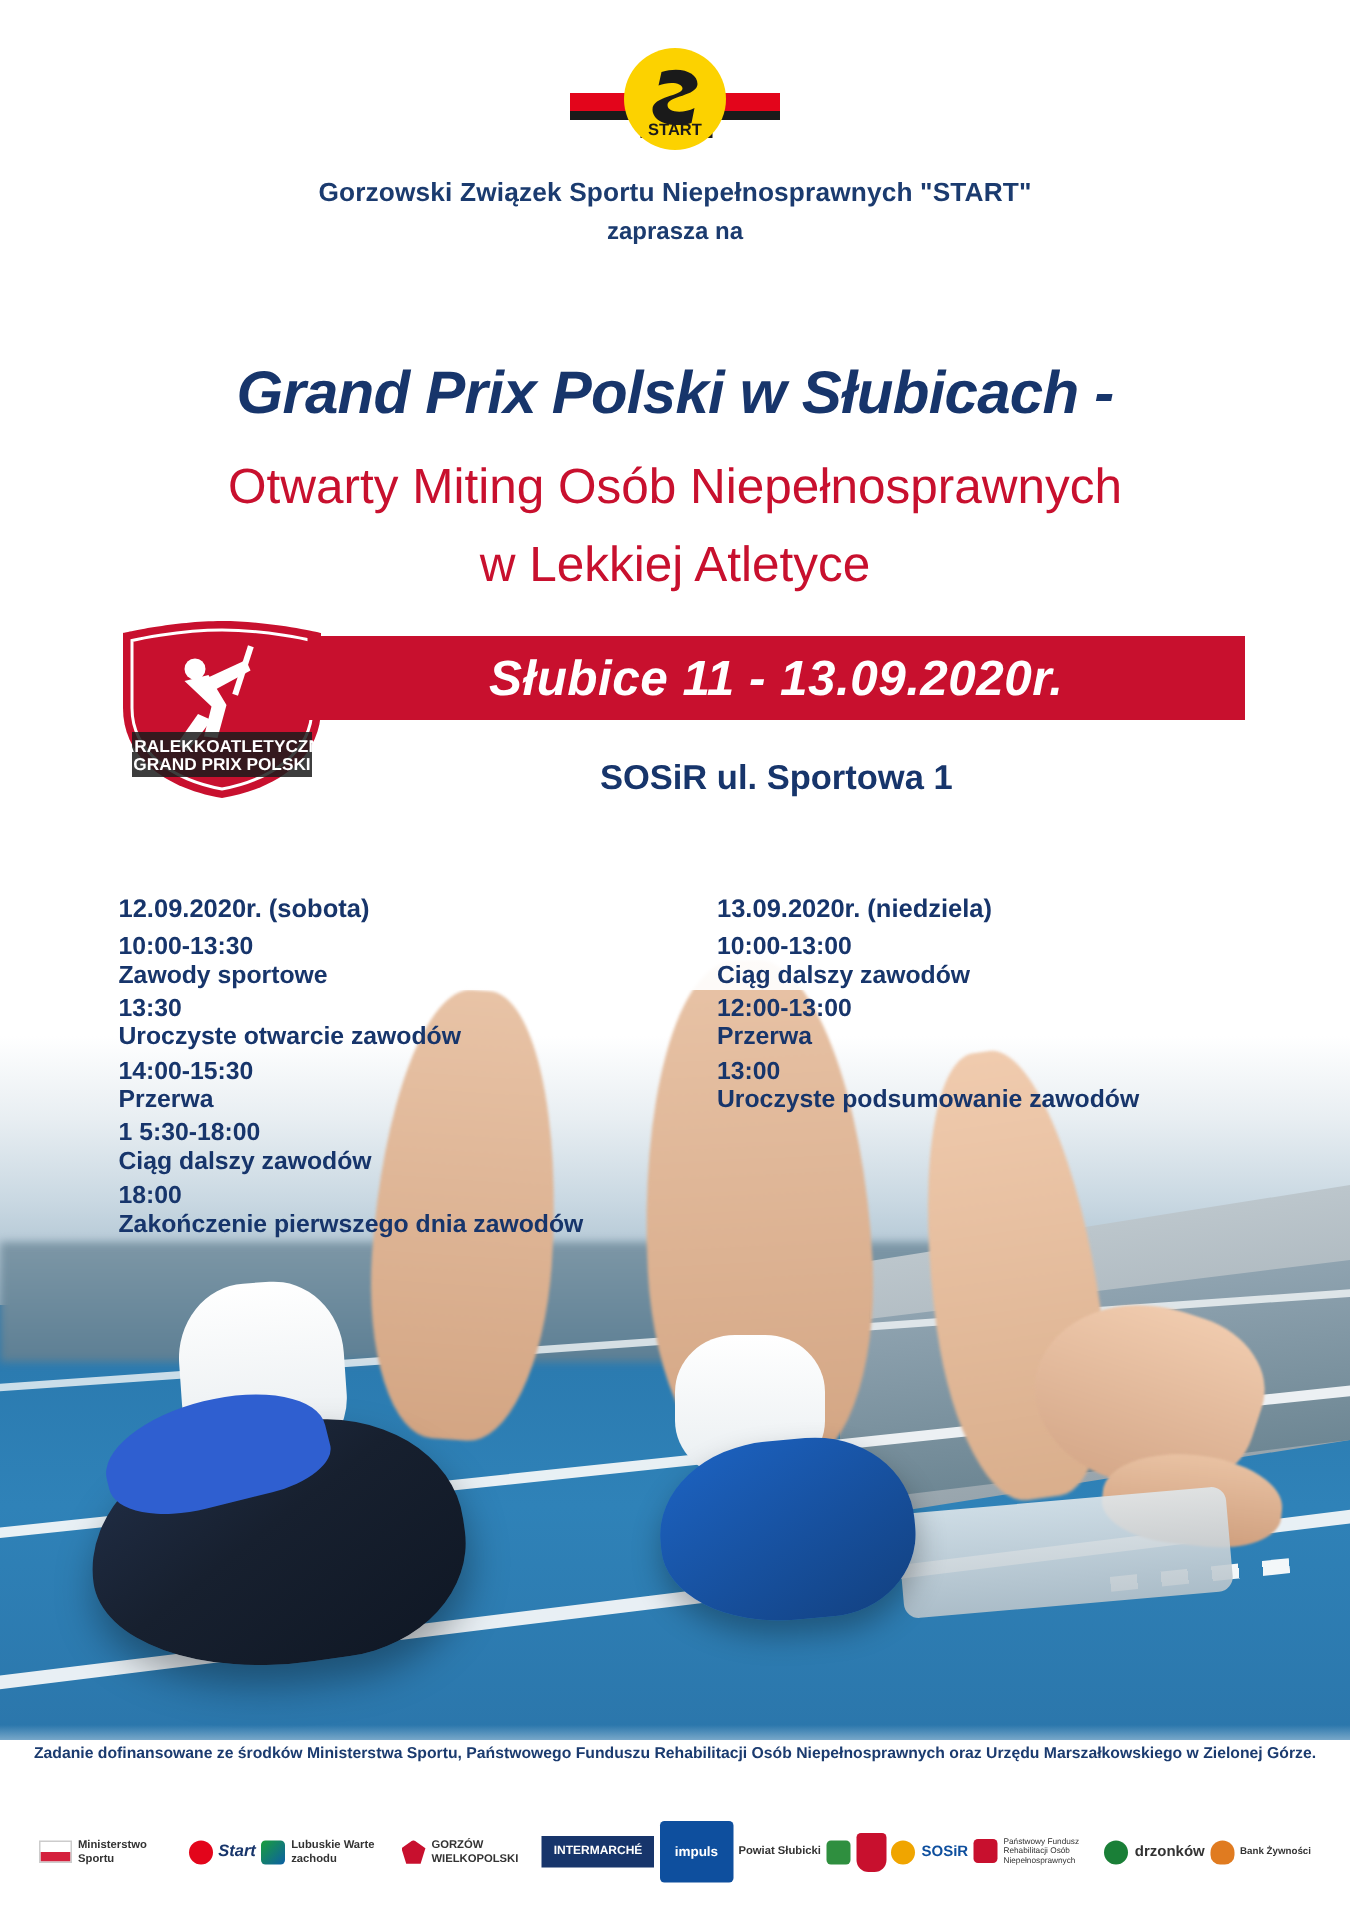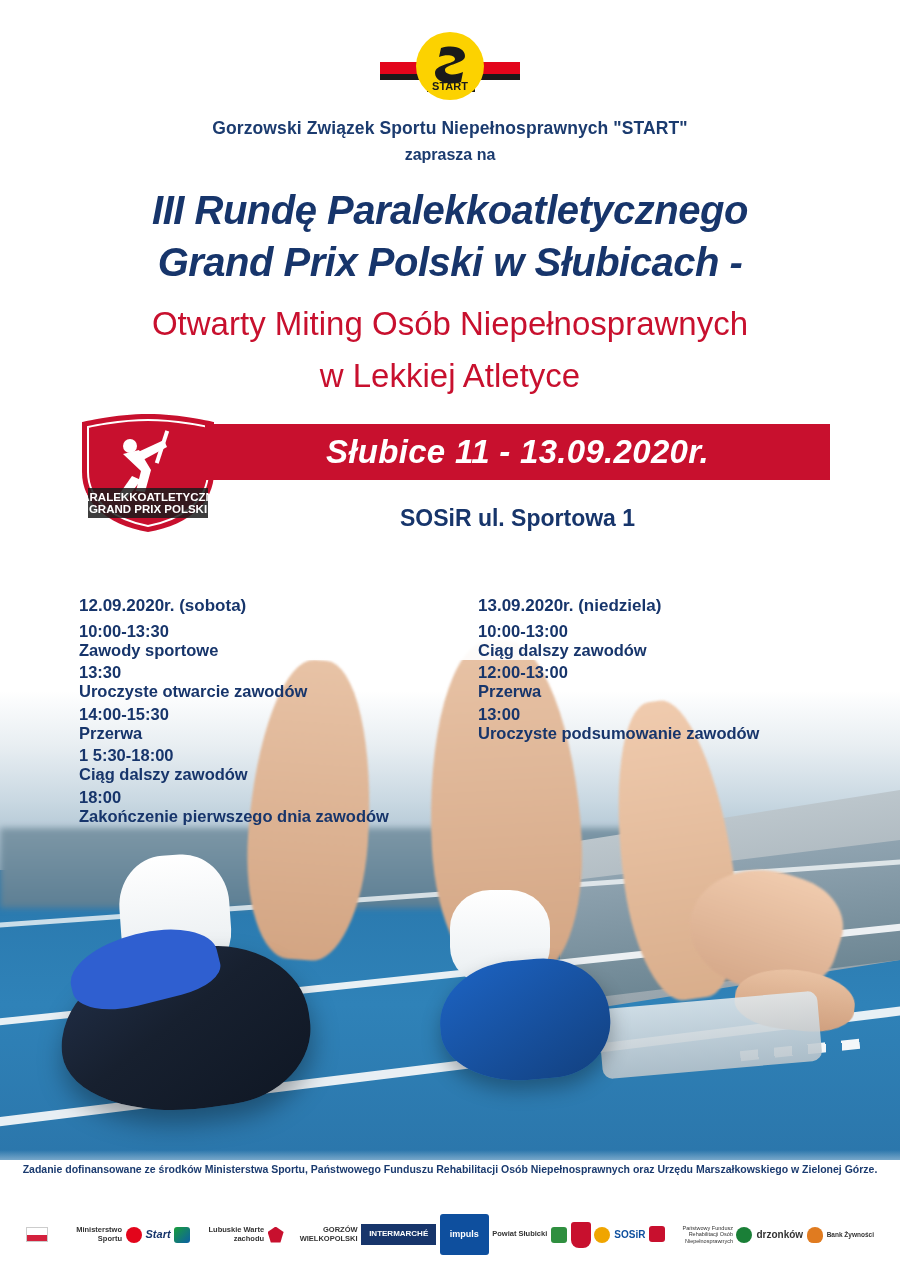--- a/index.html
+++ b/index.html
@@ -153,21 +153,21 @@
     position:absolute;left:0;top:1163px;width:900px;text-align:center;
     font-size:10.5px;color:#1b3b6f;font-weight:bold;
   }
   .logobar{
     position:absolute;left:0;top:1196px;width:900px;height:77px;background:#ffffff;
     display:flex;align-items:center;justify-content:space-between;
     padding:0 26px;box-sizing:border-box;
   }
   .sponsor{
     display:flex;align-items:center;justify-content:center;
-    height:44px;font-size:7.5px;color:#333;text-align:right;line-height:1.1;
+    height:44px;font-size:7.5px;color:#333;text-align:left;line-height:1.1;
     font-weight:bold;
   }
   .sp-box{display:flex;align-items:center;gap:4px;}
   .sp-txt{max-width:70px;}
   .flag{width:20px;height:13px;background:linear-gradient(180deg,#fff 0 50%,#d4213d 50% 100%);border:1px solid #ccc;}
   .sq{width:16px;height:16px;border-radius:3px;}
   .white-fade{
     position:absolute;left:0;top:1150px;width:900px;height:50px;
     background:linear-gradient(180deg,rgba(255,255,255,0) 0%,#ffffff 55%);
   }
@@ -205,21 +205,20 @@
       <path d="M5 52 L52 52 L52 64 L100 64 L100 52 L145 52 L145 58 L100 58 L100 70 L52 70 L52 58 L5 58 Z" fill="#1a1a1a"></path>
       <circle cx="75" cy="44" r="34" fill="#fcd200"></circle>
       <path d="M66 26 c14 -4 24 1 24 8 c0 8 -20 8 -20 14 c0 5 10 6 18 2 l-2 10 c-14 4 -26 -1 -26 -9 c0 -9 20 -9 20 -14 c0 -4 -9 -5 -16 -2 Z" fill="#1a1a1a"></path>
       <text x="75" y="68" font-family="Liberation Sans, sans-serif" font-size="11" font-weight="bold" fill="#1a1a1a" text-anchor="middle">START</text>
     </svg>
   </div>
 
   <div class="org-line">Gorzowski Związek Sportu Niepełnosprawnych "START"</div>
   <div class="invite-line">zaprasza na</div>
 
-  <div class="title1">III Rundę Paralekkoatletycznego</div>
   <div class="title2">Grand Prix Polski w Słubicach -</div>
   <div class="subtitle1">Otwarty Miting Osób Niepełnosprawnych</div>
   <div class="subtitle2">w Lekkiej Atletyce</div>
 
   <div class="emblem">
     <svg viewBox="0 0 160 122" width="160" height="122">
       <path d="M80 2 C112 2 146 10 146 10 L146 60 C146 94 116 114 80 120 C44 114 14 94 14 60 L14 10 C14 10 48 2 80 2 Z" fill="#c8102e"></path>
       <path d="M80 8 C110 8 140 15 140 15 L140 60 C140 90 112 108 80 114 C48 108 20 90 20 60 L20 15 C20 15 50 8 80 8 Z" fill="none" stroke="#ffffff" stroke-width="2"></path>
       <g fill="#ffffff">
         <circle cx="62" cy="34" r="7"></circle>

